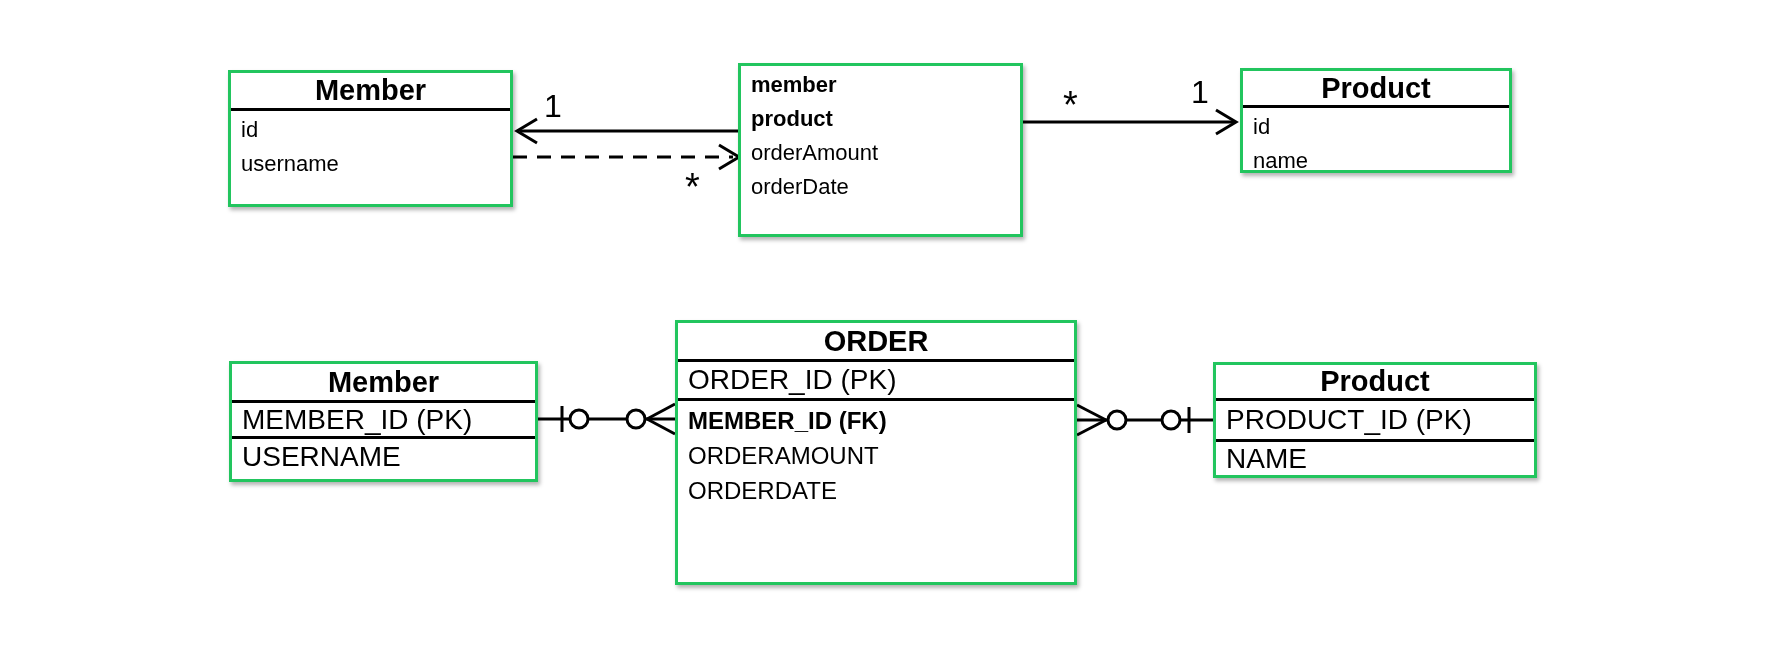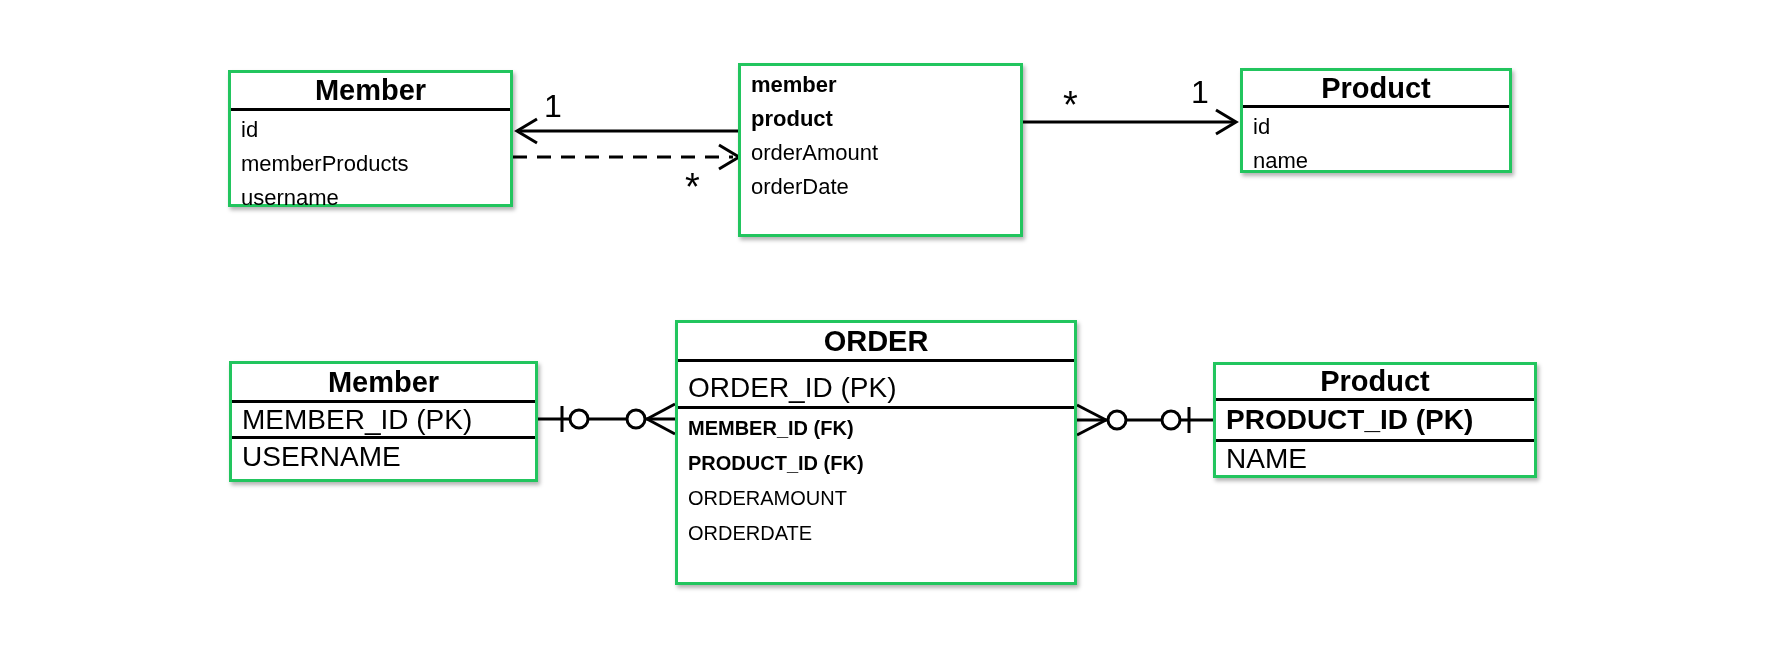--- a/index.html
+++ b/index.html
@@ -63,21 +63,21 @@
   .er-row {
     font-size: 28px;
     padding-left: 10px;
     display: flex;
     align-items: center;
     box-sizing: border-box;
     white-space: nowrap;
   }
   .er-row.rule { border-bottom: 3px solid #000; }
   .er-body {
-    font-size: 20px;
+    font-size: 24px;
     padding: 2px 10px 0 10px;
   }
   .er-body-line { line-height: 35px; white-space: nowrap; }
   .mult {
     position: absolute;
     font-size: 32px;
     line-height: 1;
   }
   .mult.star { font-size: 38px; }
 </style>
@@ -119,21 +119,20 @@
       <line x1="1189" y1="407" x2="1189" y2="433"></line>
       <circle cx="1117" cy="420" r="9"></circle>
       <circle cx="1171" cy="420" r="9"></circle>
     </g>
   </svg>
 
   <div class="box" style="left:228px; top:70px; width:285px; height:137px;">
     <div class="box-title" style="height:38px;">Member</div>
     <div class="uml-attrs">
       <div class="uml-attr">id</div>
-      <div class="uml-attr">memberProducts</div>
       <div class="uml-attr">username</div>
     </div>
   </div>
 
   <div class="box" style="left:738px; top:63px; width:285px; height:174px;">
     <div class="uml-attrs">
       <div class="uml-attr bold">member</div>
       <div class="uml-attr bold">product</div>
       <div class="uml-attr">orderAmount</div>
       <div class="uml-attr">orderDate</div>
@@ -154,28 +153,27 @@
   <div class="mult" style="left:1191px; top:76px;">1</div>
 
   <div class="box" style="left:229px; top:361px; width:309px; height:121px;">
     <div class="box-title" style="height:39px;">Member</div>
     <div class="er-row rule" style="height:36px;">MEMBER_ID (PK)</div>
     <div class="er-row" style="height:36px;">USERNAME</div>
   </div>
 
   <div class="box" style="left:675px; top:320px; width:402px; height:265px;">
     <div class="box-title" style="height:39px;">ORDER</div>
-    <div class="er-row rule" style="height:39px;margin-top:8px;">ORDER_ID (PK)</div>
+    <div class="er-row rule" style="height:39px;">ORDER_ID (PK)</div>
     <div class="er-body">
       <div class="er-body-line bold">MEMBER_ID (FK)</div>
-      <div class="er-body-line bold">PRODUCT_ID (FK)</div>
       <div class="er-body-line">ORDERAMOUNT</div>
       <div class="er-body-line">ORDERDATE</div>
     </div>
   </div>
 
   <div class="box" style="left:1213px; top:362px; width:324px; height:116px;">
     <div class="box-title" style="height:36px;">Product</div>
-    <div class="er-row rule" style="height:41px;font-weight:bold;">PRODUCT_ID (PK)</div>
+    <div class="er-row rule" style="height:41px;">PRODUCT_ID (PK)</div>
     <div class="er-row" style="height:33px;">NAME</div>
   </div>
 
 </div>
 
 </body></html>

